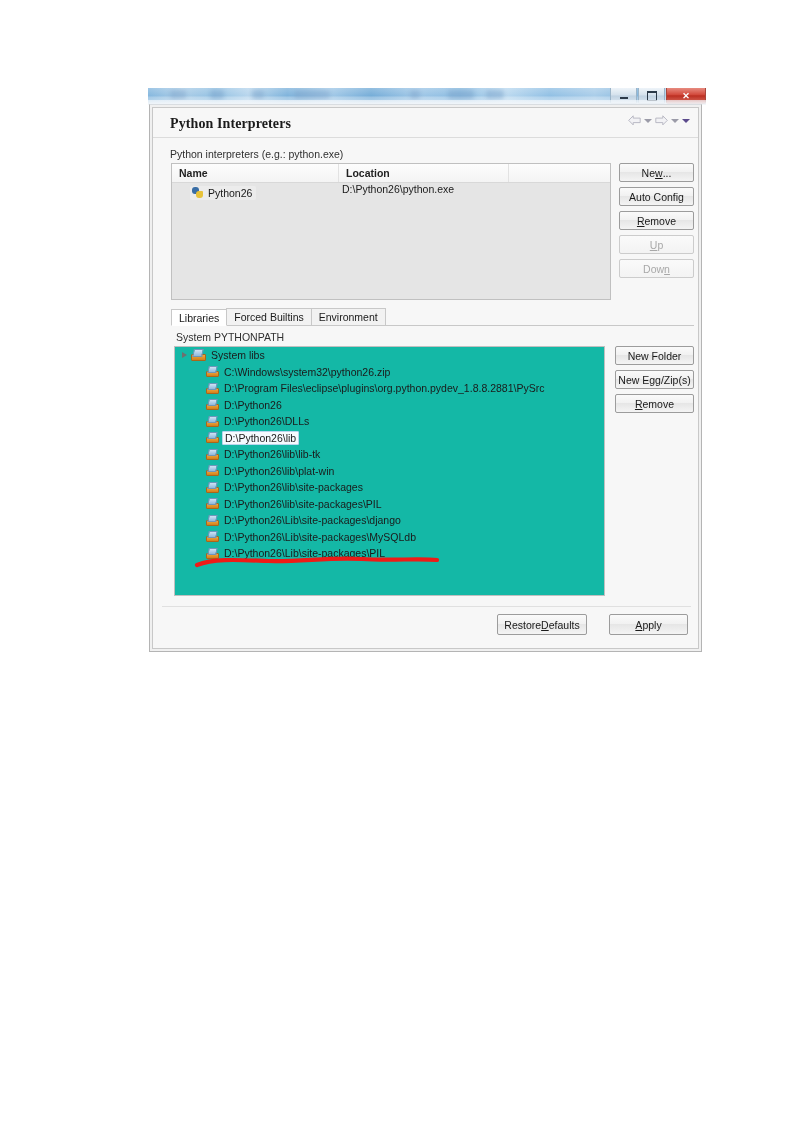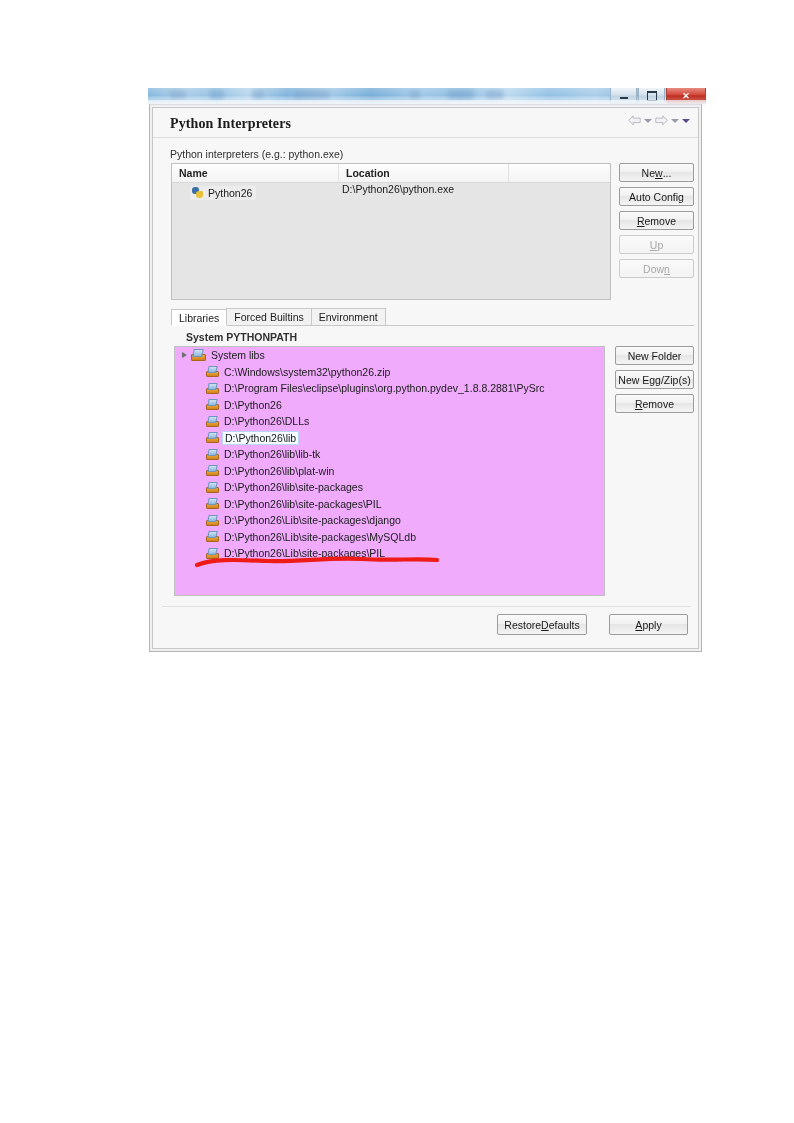--- a/index.html
+++ b/index.html
@@ -298,33 +298,32 @@
   }
   .tab.active {
     background: #ffffff;
     border-bottom: 1px solid #ffffff;
     position: relative;
     z-index: 2;
     margin-bottom: -1px;
   }
   #syspath-label {
     position: absolute;
-    left: 15px;
+    left: 5px;
     top: 23px;
     font-size: 10.5px;
     color: #303030;
-    font-weight: bold;
   }
   #tree-panel {
     position: absolute;
     left: 3px;
     top: 38px;
     width: 431px;
     height: 250px;
-    background: #f0abfc;
+    background: #14b8a6;
     border: 1px solid #c0c0c0;
     box-sizing: border-box;
     overflow: hidden;
   }
   .tree-row {
     position: relative;
     height: 16.5px;
     display: flex;
     align-items: center;
     font-size: 10.5px;

